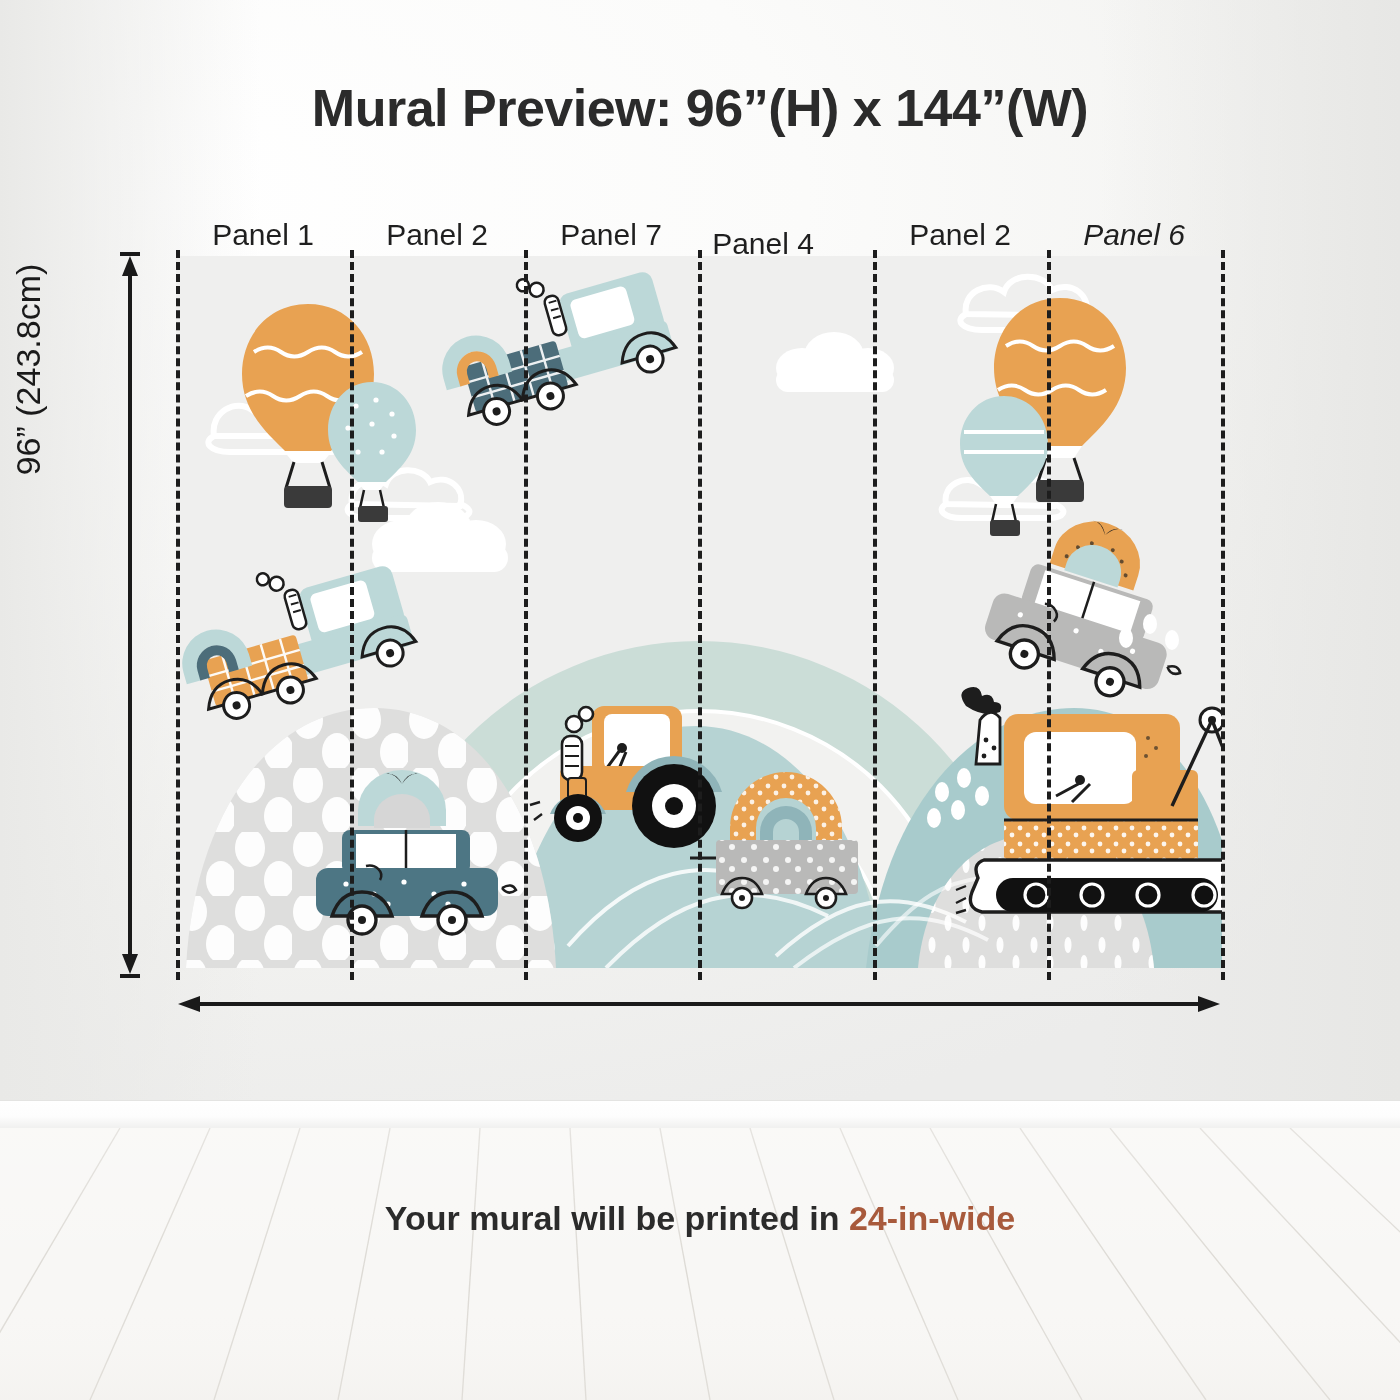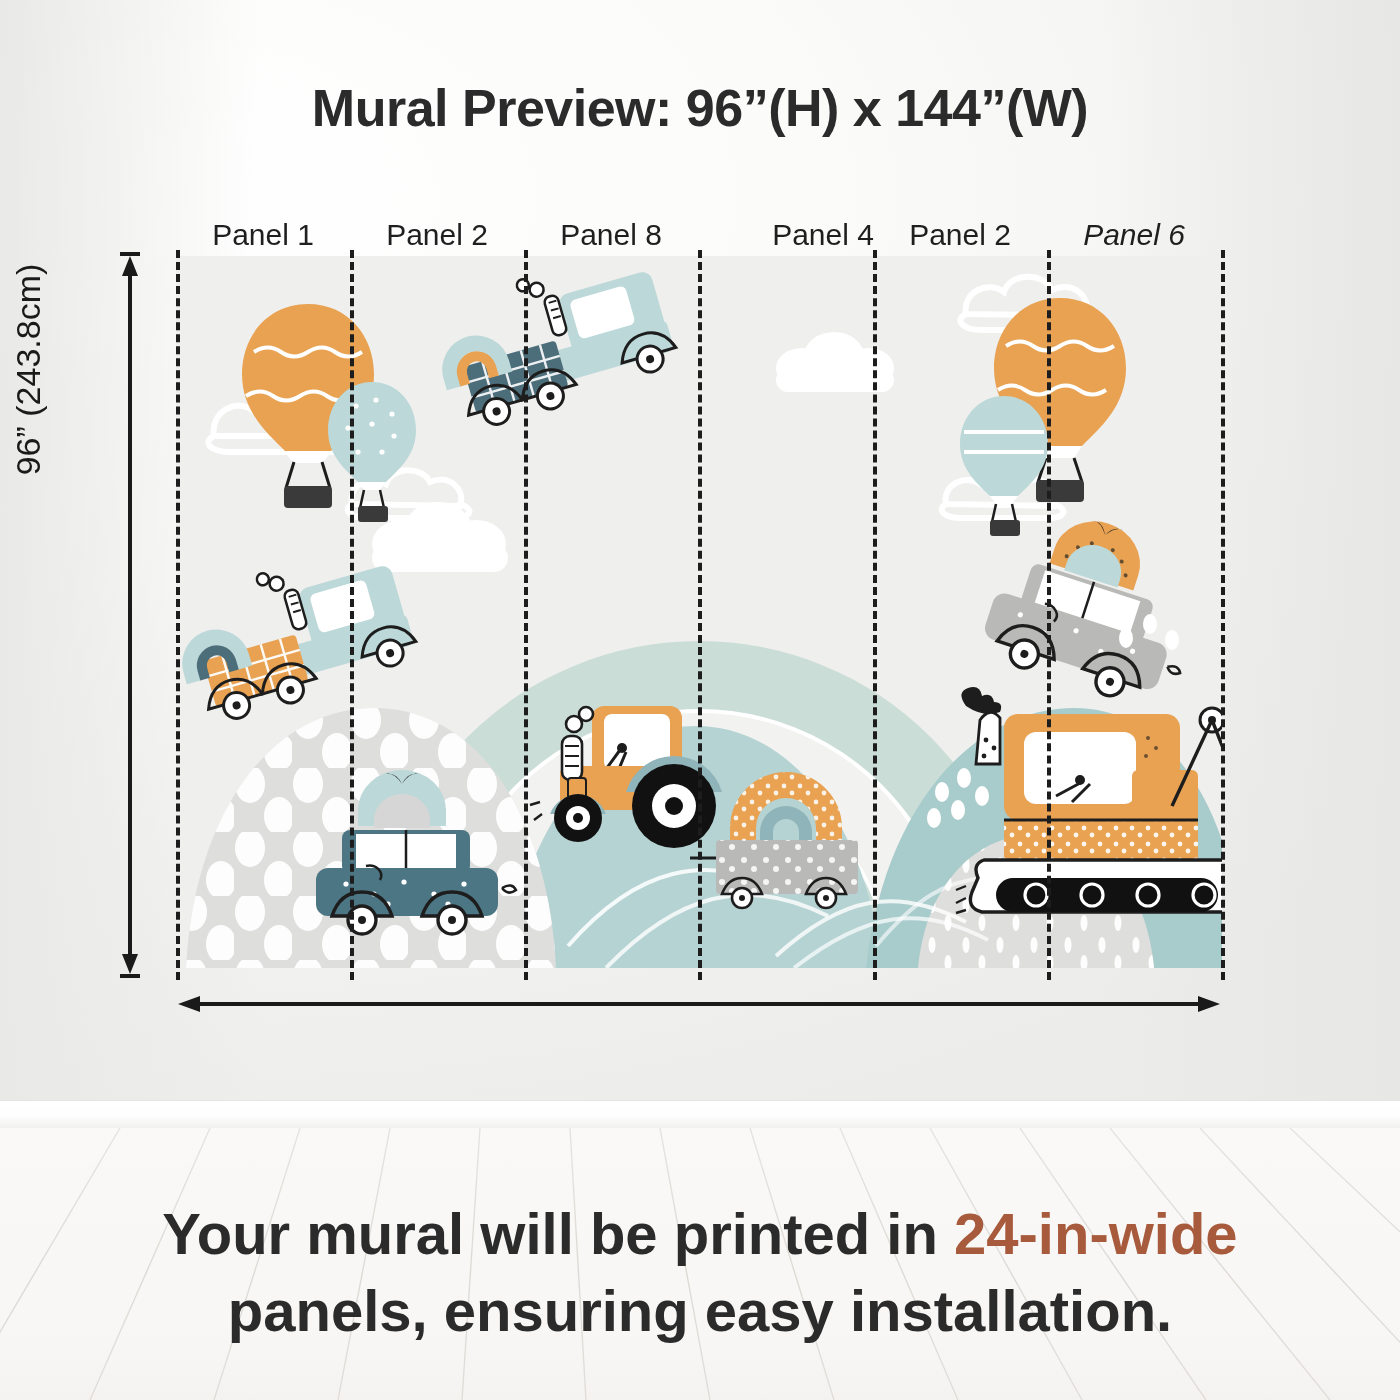--- a/index.html
+++ b/index.html
@@ -68,21 +68,21 @@
   .dim-v-label{
     position:absolute;left:-212px;top:350px;width:480px;
     transform:rotate(-90deg);transform-origin:center center;
     font-size:34px;color:#1a1a1a;text-align:center;white-space:nowrap;
   }
   .dim-h{position:absolute;left:176px;top:992px;width:1046px;height:24px;}
 
   
   .caption{
     position:absolute;left:80px;top:1196px;width:1240px;text-align:center;
-    font-size:58px;font-weight:bold;color:#2b2b2b;line-height:1.32;
+    font-size:34px;font-weight:bold;color:#2b2b2b;line-height:1.32;
   }
   .caption .hl{color:#a85a3c;}
 </style>
 </head>
 <body>
 
 <div id="stage">
 
   <div class="wall"></div>
   <div class="wall-shade-l"></div>
@@ -444,22 +444,22 @@
   <div class="divider" style="left:176px;"></div>
   <div class="divider" style="left:350px;"></div>
   <div class="divider" style="left:524px;"></div>
   <div class="divider" style="left:698px;"></div>
   <div class="divider" style="left:873px;"></div>
   <div class="divider" style="left:1047px;"></div>
   <div class="divider" style="left:1221px;"></div>
 
   <div class="panel-label" style="left:176px;">Panel 1</div>
   <div class="panel-label" style="left:350px;">Panel 2</div>
-  <div class="panel-label" style="left:524px;">Panel 8</div>
-  <div class="panel-label" style="left:736px;">Panel 4</div>
+  <div class="panel-label" style="left:524px;">Panel 7</div>
+  <div class="panel-label" style="left:676px;margin-top:9px;">Panel 4</div>
   <div class="panel-label" style="left:873px;">Panel 2</div>
   <div class="panel-label" style="left:1047px;font-style:italic;">Panel 6</div>
 
   <div class="dim-v">
     <svg width="24" height="730" viewBox="0 0 24 730" xmlns="http://www.w3.org/2000/svg">
       <line x1="2" y1="4" x2="22" y2="4" stroke="#1a1a1a" stroke-width="4"></line>
       <line x1="2" y1="726" x2="22" y2="726" stroke="#1a1a1a" stroke-width="4"></line>
       <line x1="12" y1="18" x2="12" y2="712" stroke="#1a1a1a" stroke-width="4"></line>
       <polygon points="12,6 4,26 20,26" fill="#1a1a1a"></polygon>
       <polygon points="12,724 4,704 20,704" fill="#1a1a1a"></polygon>
@@ -502,16 +502,15 @@
           <stop offset="0%" stop-color="#ffffff"></stop>
           <stop offset="55%" stop-color="#ffffff" stop-opacity="0"></stop>
           <stop offset="100%" stop-color="#e8e5e0"></stop>
         </linearGradient>
       </defs>
     </svg>
   </div>
 
   <div class="caption">
     <span>Your mural will be printed in </span><span class="hl">24-in-wide</span><br>
-    <span>panels, ensuring easy installation.</span>
   </div>
 
 </div>
 
 </body></html>

